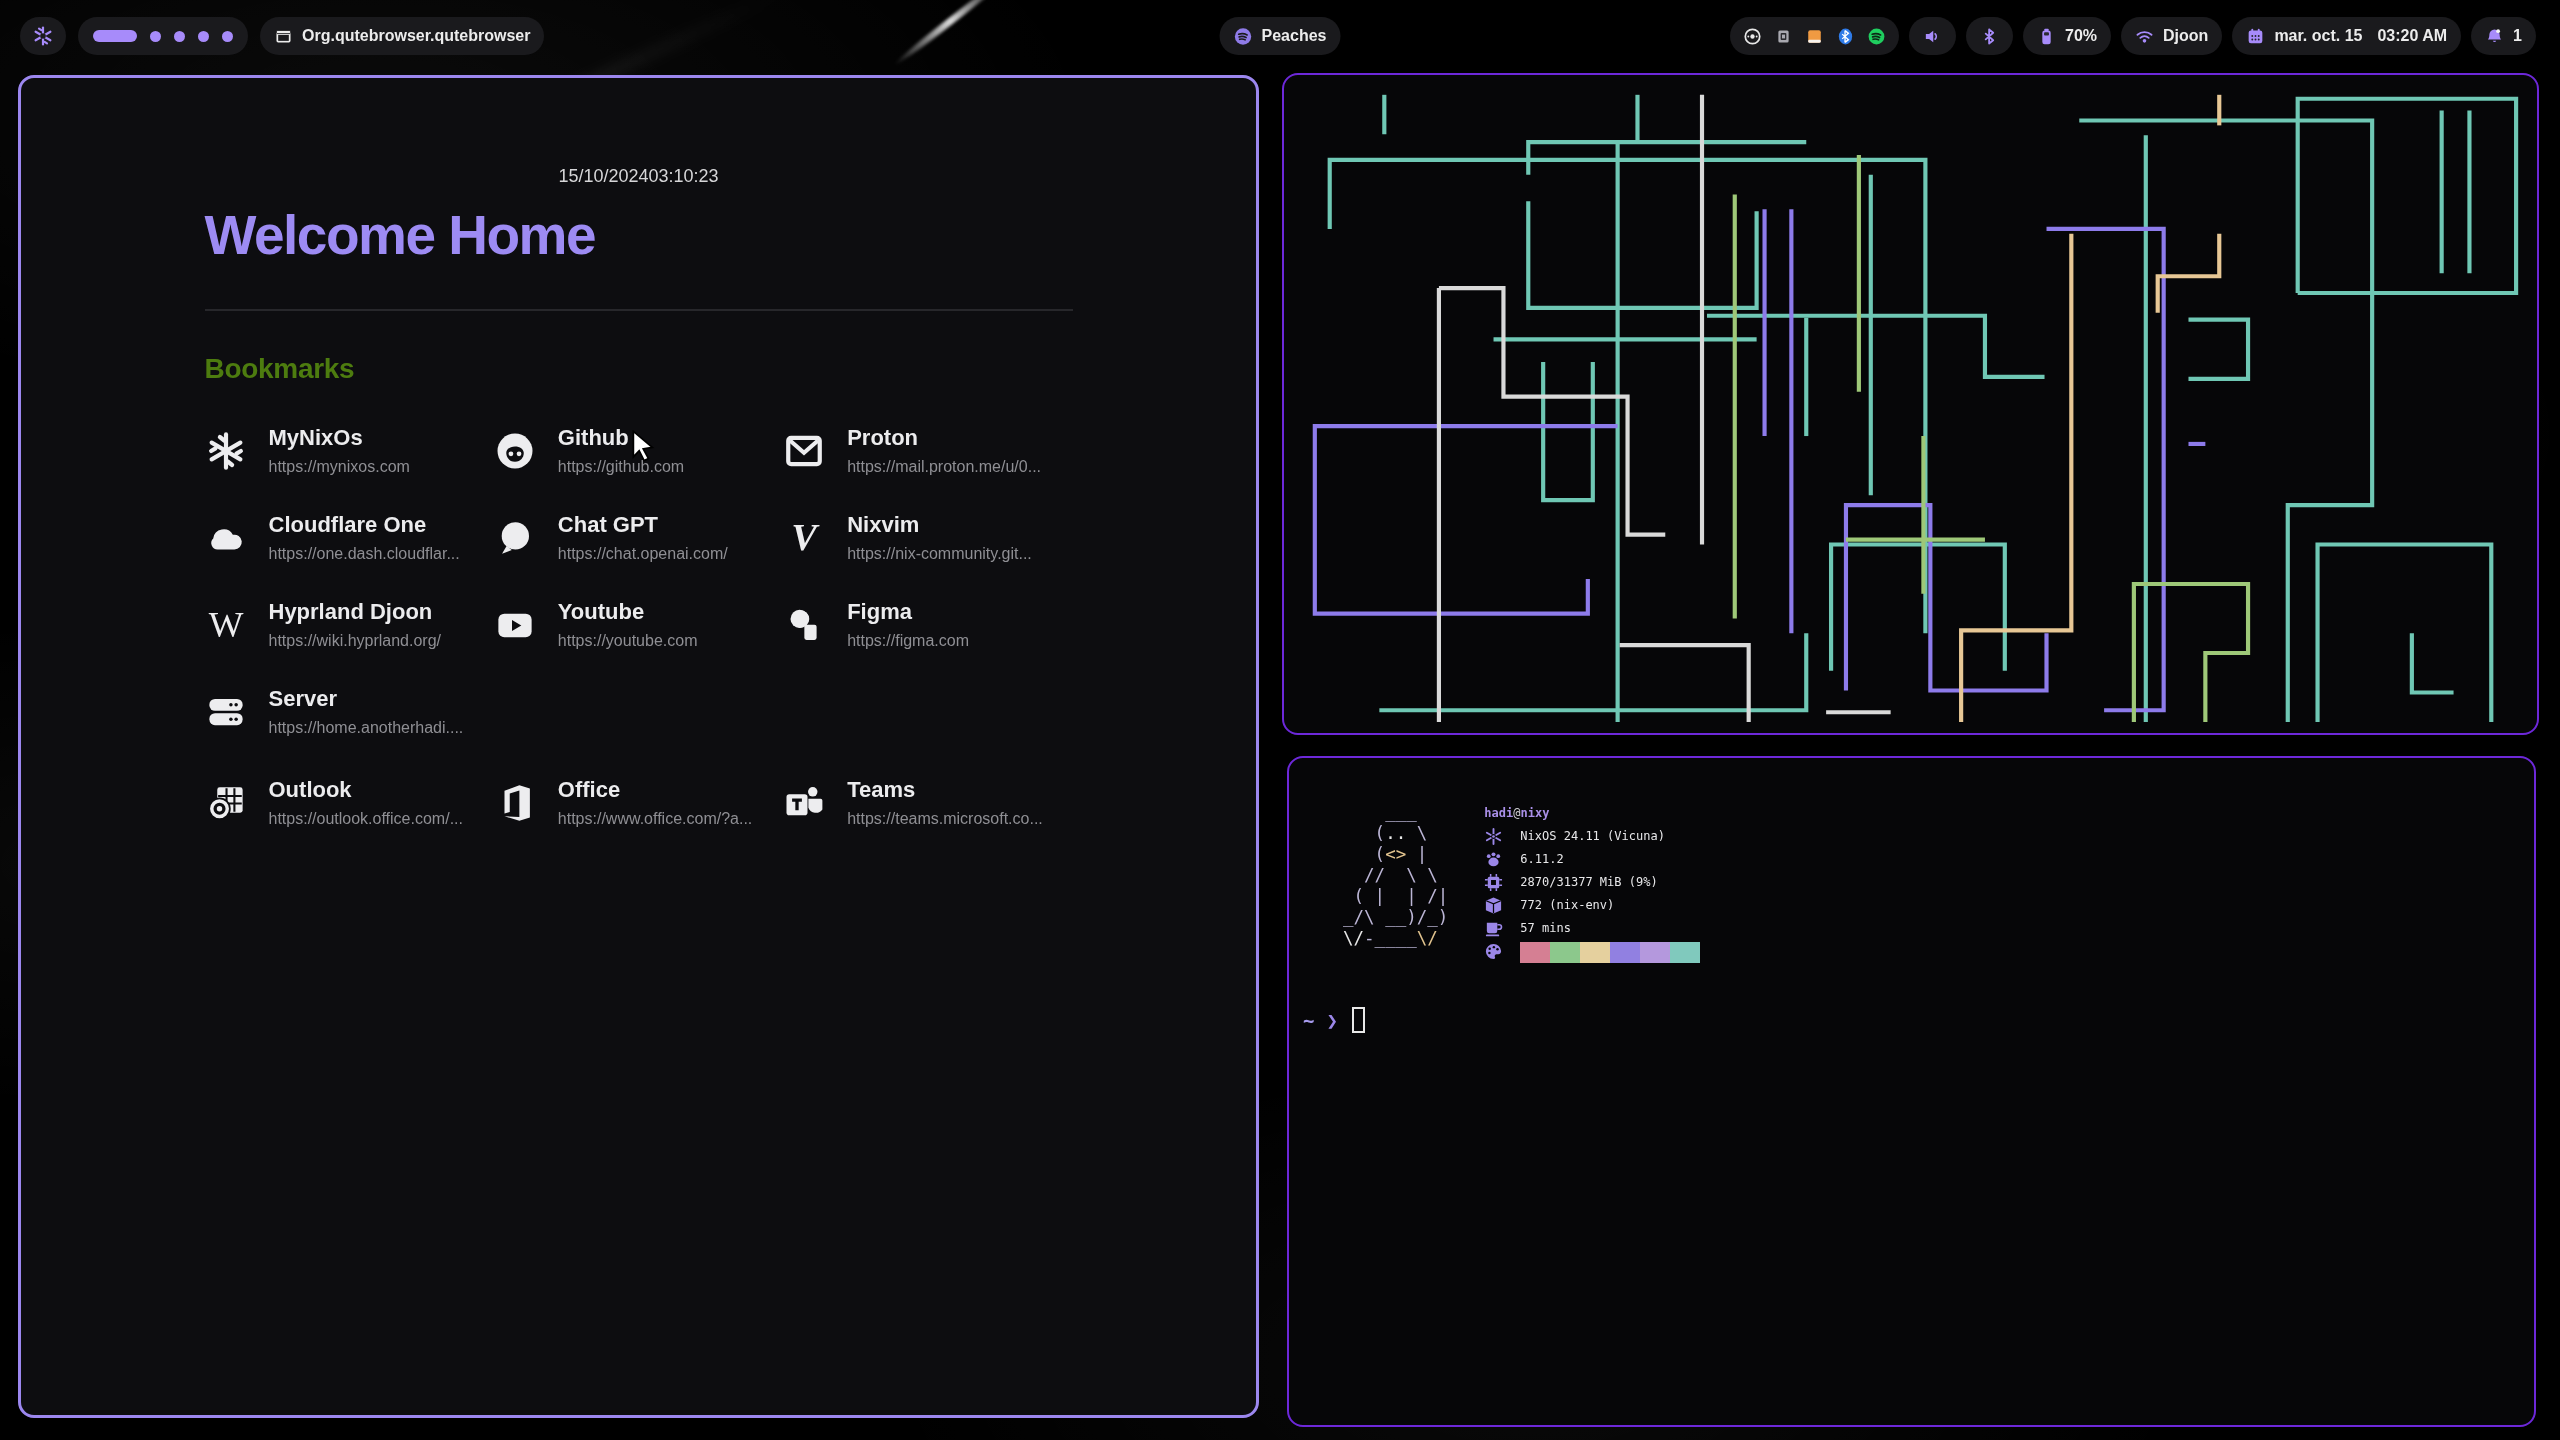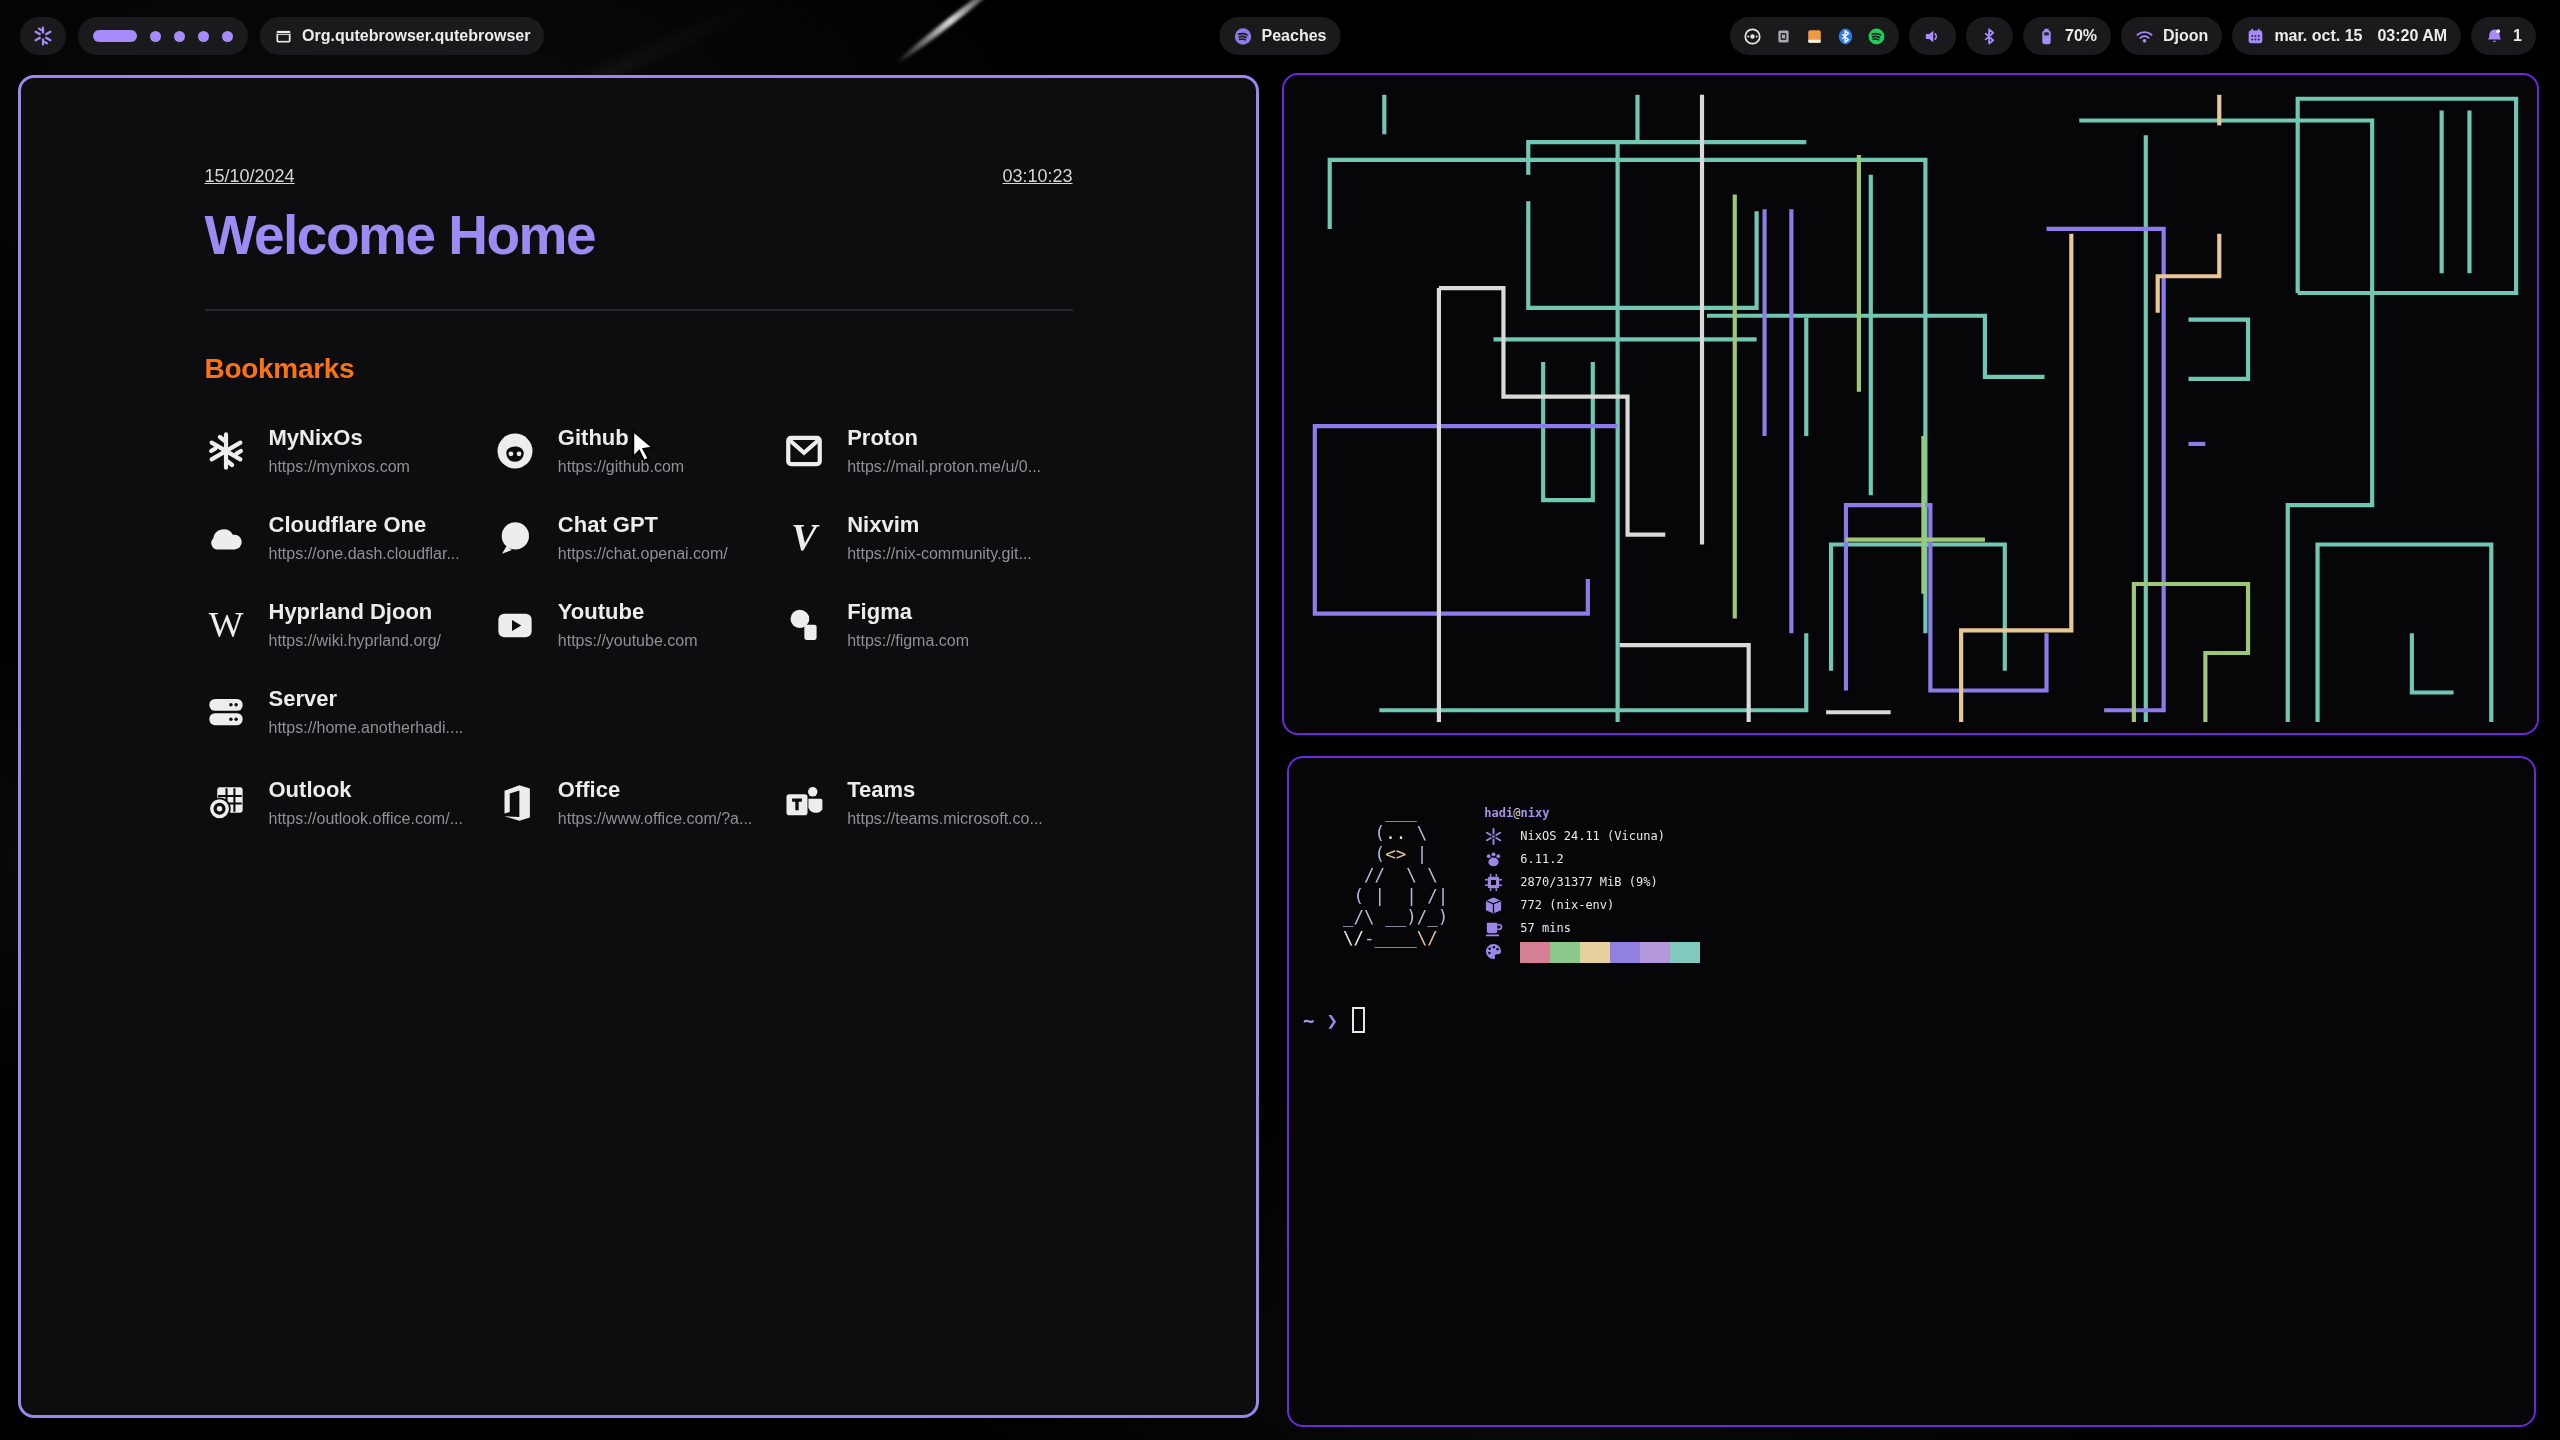--- a/index.html
+++ b/index.html
@@ -39,24 +39,24 @@
   
   .win { position:absolute; border-radius:16px; }
   .win-browser { left:18px; top:75px; width:1241px; height:1343px; background:#0d0d10; border:3px solid #9c87ef; }
   .win-term { background:#060608; border:2px solid #6d28d9; }
   .win-pipes { left:1282px; top:73px; width:1257px; height:662px; }
   .win-fetch { left:1287px; top:756px; width:1249px; height:671px; }
   .pipes-svg { position:absolute; inset:6px; width:calc(100% - 12px); height:calc(100% - 12px); }
 
   
   .page { width:868px; margin:0 auto; padding-top:88px; }
-  .dt-row { display:flex; justify-content:space-between; font-size:18px; color:#d6d6d8;text-decoration:underline; }
+  .dt-row { display:flex; justify-content:center; font-size:18px; color:#d6d6d8; }
   h1.welcome { margin-top:16px; font-size:55px; letter-spacing:-1.5px; color:#9d8bf3; font-weight:700; }
   .divider { height:2px; background:#27272b; margin-top:42px; }
-  h2.sec { font-size:28px; letter-spacing:-.3px; color:#f97316; margin-top:42px; font-weight:700; }
+  h2.sec { font-size:28px; letter-spacing:-.3px; color:#4d7c0f; margin-top:42px; font-weight:700; }
   .links { display:grid; grid-template-columns:repeat(3,1fr); row-gap:36px; margin-top:40px; }
   .link { display:flex; align-items:center; text-decoration:none; color:inherit; cursor:pointer; }
   .bm-ic { width:42px; height:42px; flex:0 0 42px; margin-right:22px; color:#ededef; }
   .link-name { font-size:22px; font-weight:600; color:#ececee; }
   .link-url { font-size:16px; color:#8f8f94; margin-top:7px; }
 
   
   .fetch-wrap { padding:44px 0 0 54px; font-family:"DejaVu Sans Mono", monospace; }
   .fetch { display:flex; }
   .ascii { font-size:17.5px; line-height:21px; white-space:pre; color:#bcb6d6; }

